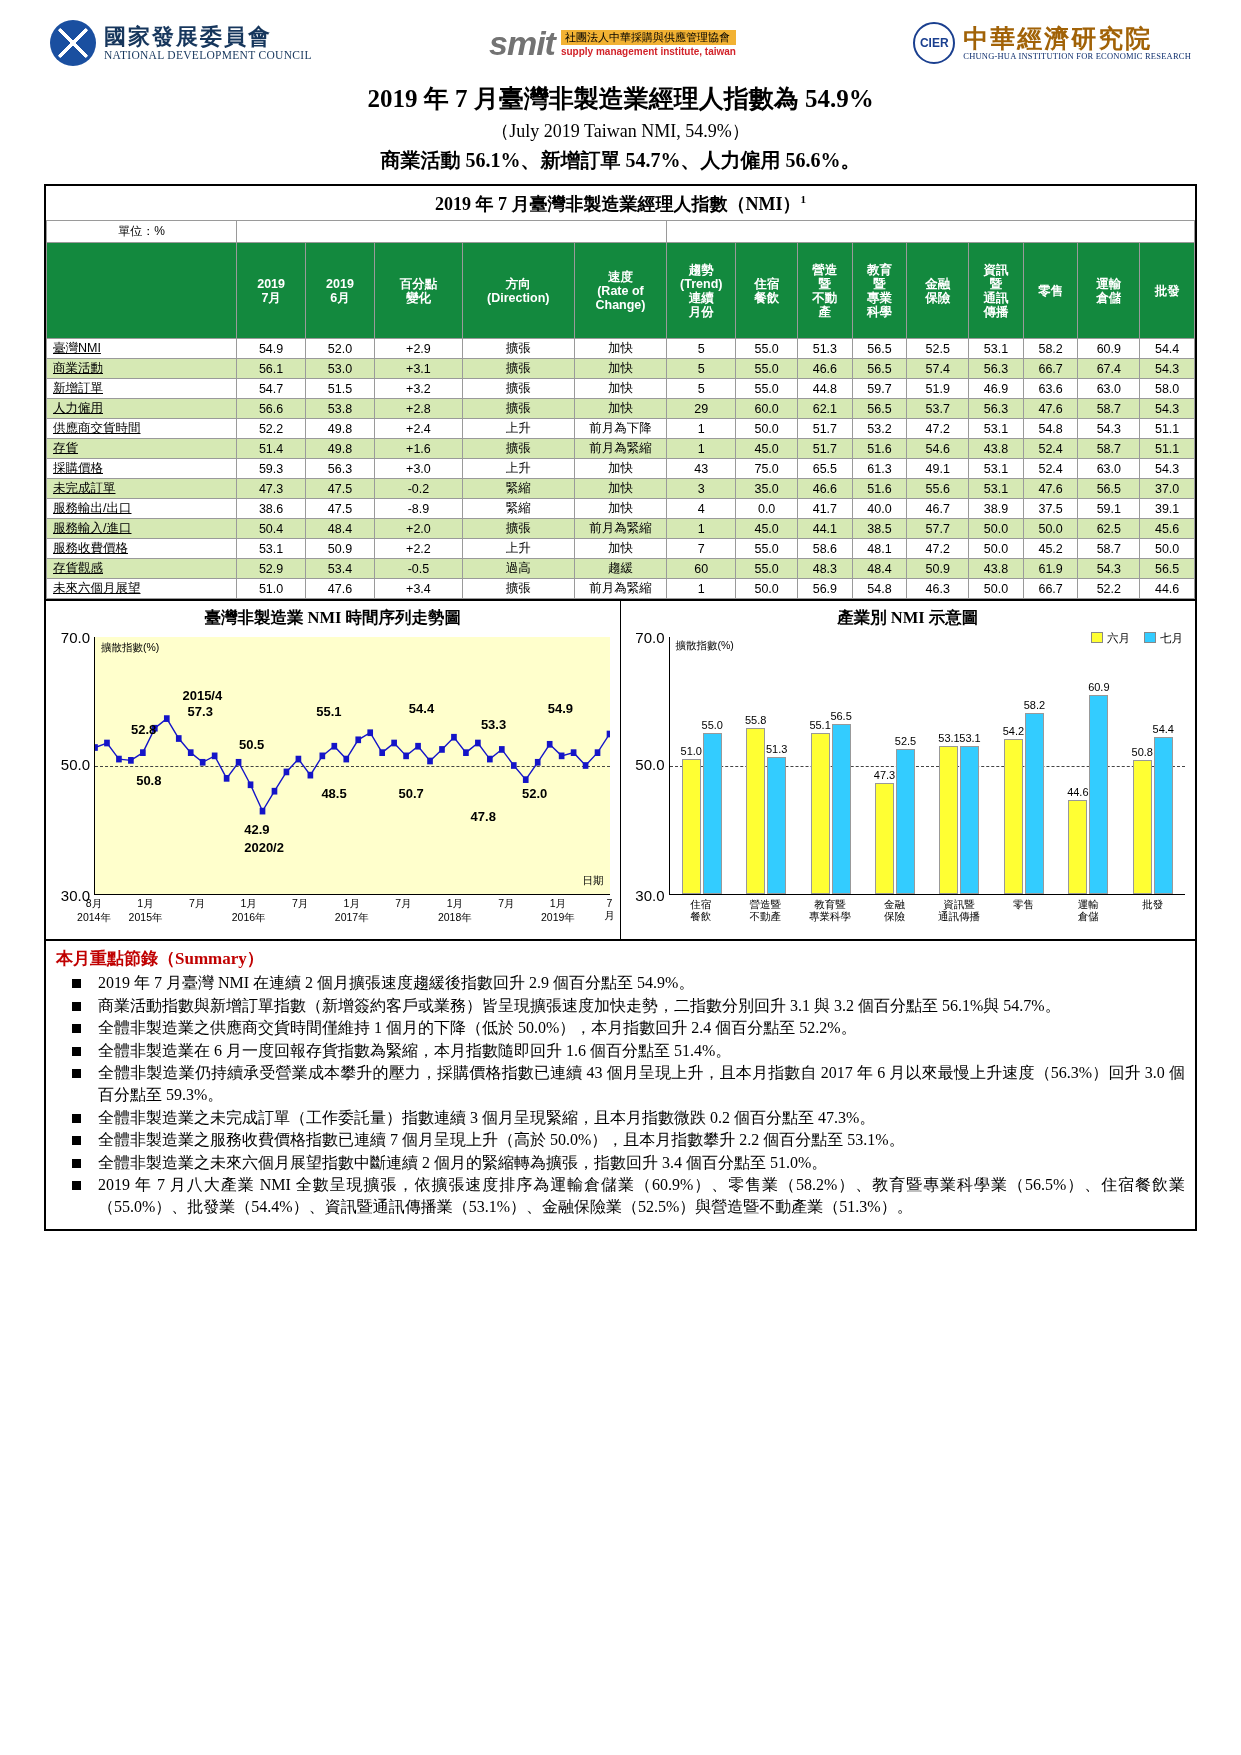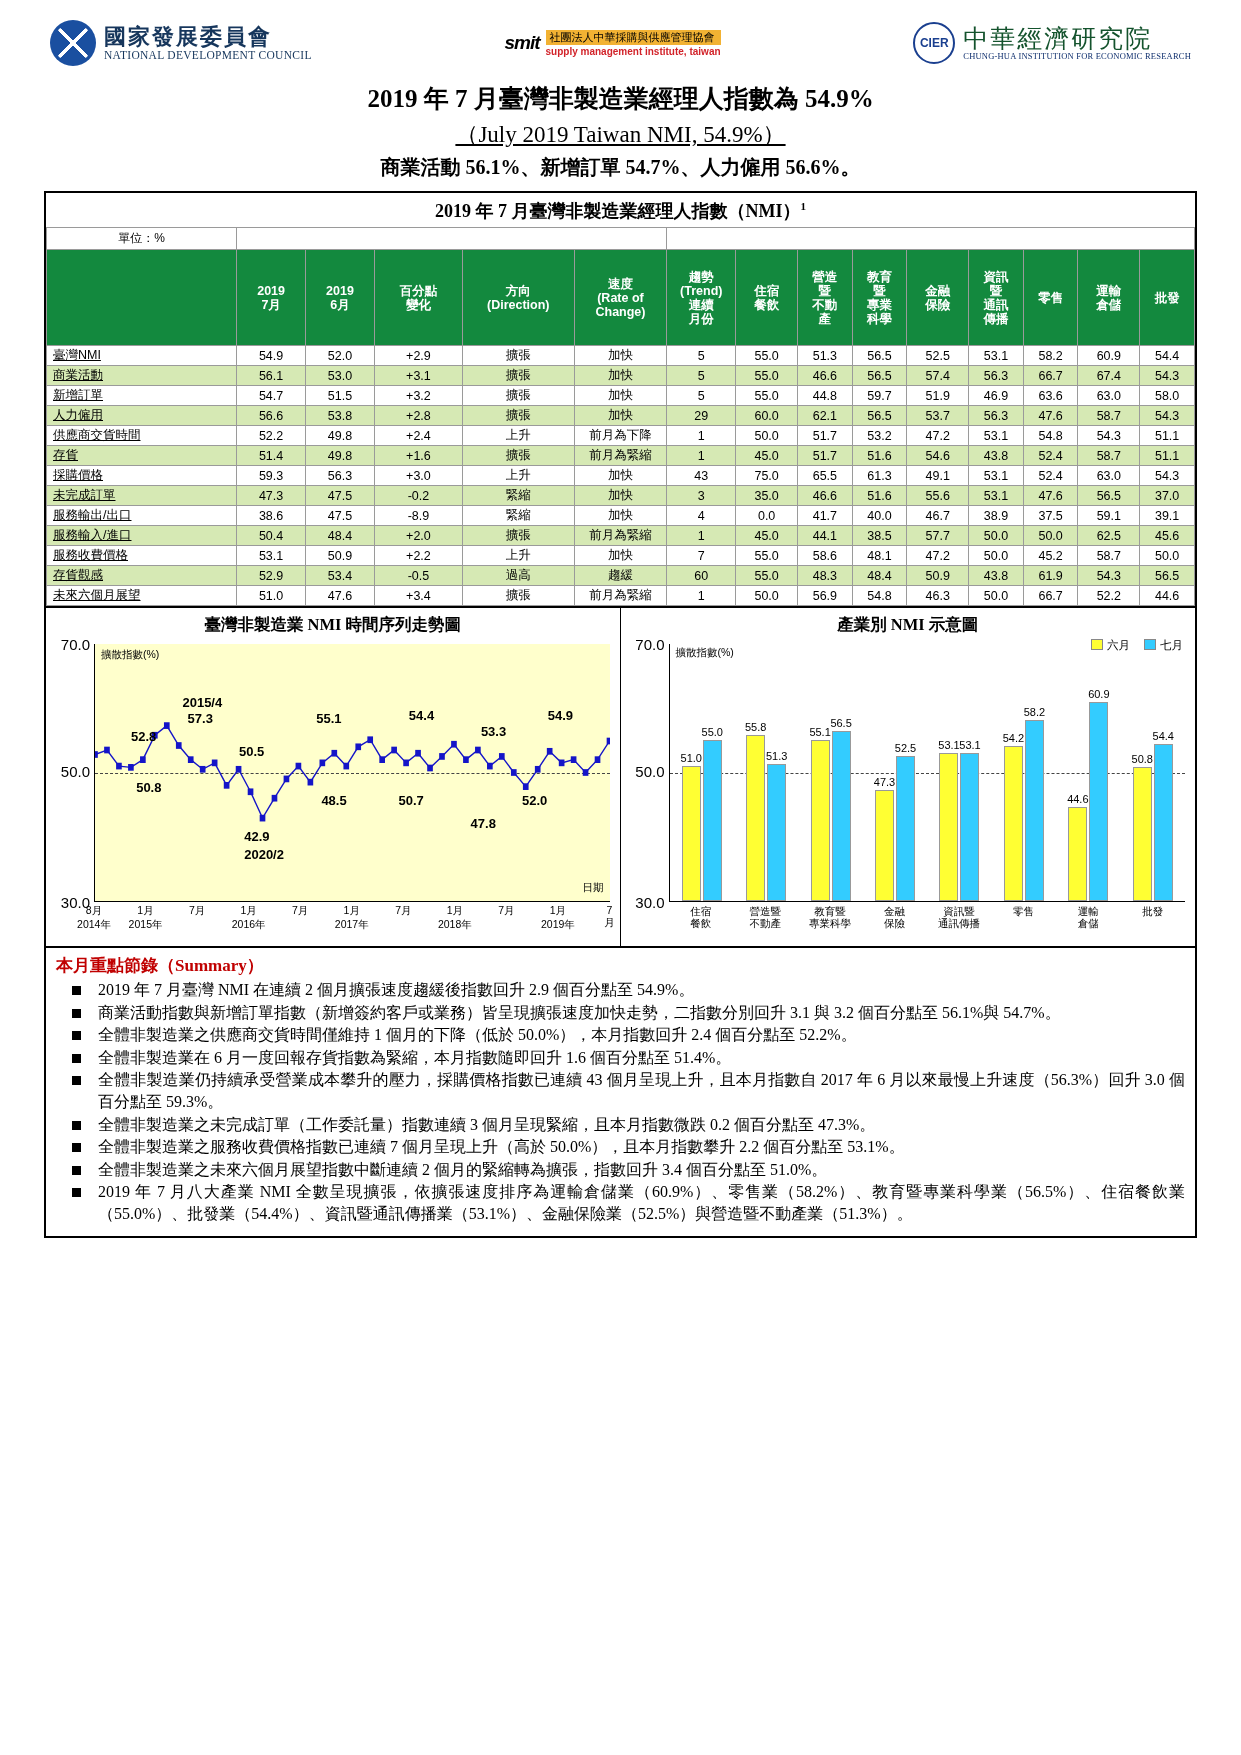--- a/index.html
+++ b/index.html
@@ -25,34 +25,34 @@
     content:""; width:30px; height:30px;
     background:
       linear-gradient(135deg, transparent 46%, #fff 46%, #fff 54%, transparent 54%),
       linear-gradient(45deg, transparent 46%, #fff 46%, #fff 54%, transparent 54%);
     border-radius:4px;
   }
   .ndc-text .cn { font-size:22px; font-weight:bold; letter-spacing:2px; color:#16365c; line-height:1.05; }
   .ndc-text .en { font-size:11.5px; color:#16365c; letter-spacing:.3px; }
 
   .smit { display:flex; align-items:center; gap:6px; }
-  .smit-logo { font-family:"Liberation Sans", sans-serif; font-size:19px; font-weight:bold; color:#000000; font-style:italic; letter-spacing:-1px; }
+  .smit-logo { font-family:"Liberation Sans", sans-serif; font-size:34px; font-weight:bold; color:#737373; font-style:italic; letter-spacing:-1px; }
   .smit-sub { font-family:"Liberation Sans", sans-serif; font-size:10px; color:#d2232a; font-weight:bold; }
   .smit-cn { font-size:11px; color:#000; }
   .smit-right { display:flex; flex-direction:column; gap:1px; }
   .smit-bar { background:#f2b233; height:15px; padding:0 4px; display:flex; align-items:center; }
 
   .cier { display:flex; align-items:center; gap:8px; }
   .cier-mark { width:42px; height:42px; border-radius:50%; border:2.5px solid #1a3f8f; display:flex; align-items:center; justify-content:center; font-size:12px; font-weight:bold; color:#1a3f8f; font-family:"Liberation Sans", sans-serif; }
-  .cier-cn { font-size:25px; font-weight:normal; letter-spacing:2px; color:#14532d; line-height:1; }
+  .cier-cn { font-size:25px; font-weight:bold; letter-spacing:2px; color:#a16207; line-height:1; }
   .cier-en { font-size:8.5px; color:#0f2f6e; letter-spacing:.2px; }
 
   
   .title1 { text-align:center; font-size:25px; font-weight:bold; margin-top:8px; }
-  .title2 { text-align:center; font-size:23px; margin-top:4px;text-decoration:underline; }
+  .title2 { text-align:center; font-size:18px; margin-top:4px; }
   .title3 { text-align:center; font-size:20px; font-weight:bold; margin-top:4px; }
 
   
   .box { border:2px solid #000; margin-top:10px; }
   .tbl-title { text-align:center; font-size:18px; font-weight:bold; padding:6px 0 4px; }
   .tbl-title sup { font-size:11px; }
 
   table.nmi { width:100%; border-collapse:collapse; font-family:"Liberation Sans", sans-serif; font-size:12.5px; }
   table.nmi td, table.nmi th { border:1px solid #9a9a9a; text-align:center; padding:1px 2px; }
   .unit-row td { background:#fff; text-align:left; font-size:12px; padding-left:6px; height:22px; border:1px solid #9a9a9a;}

